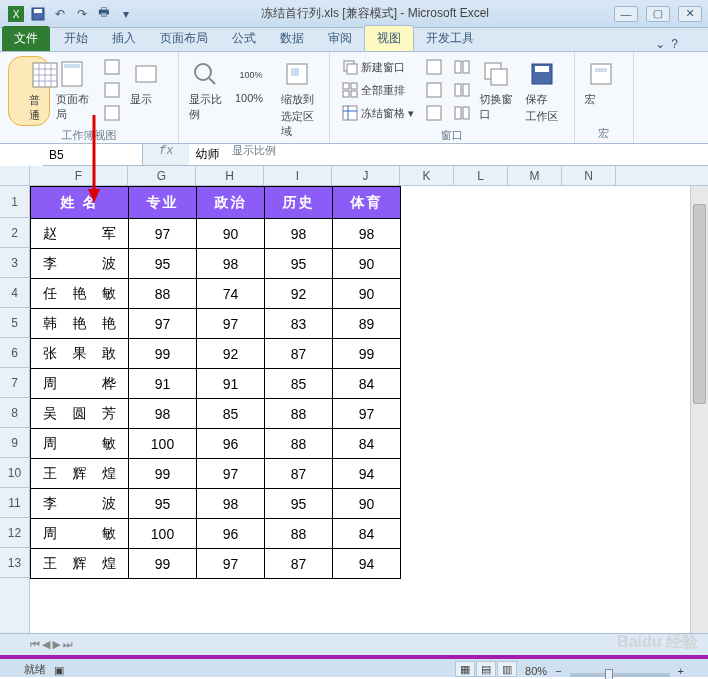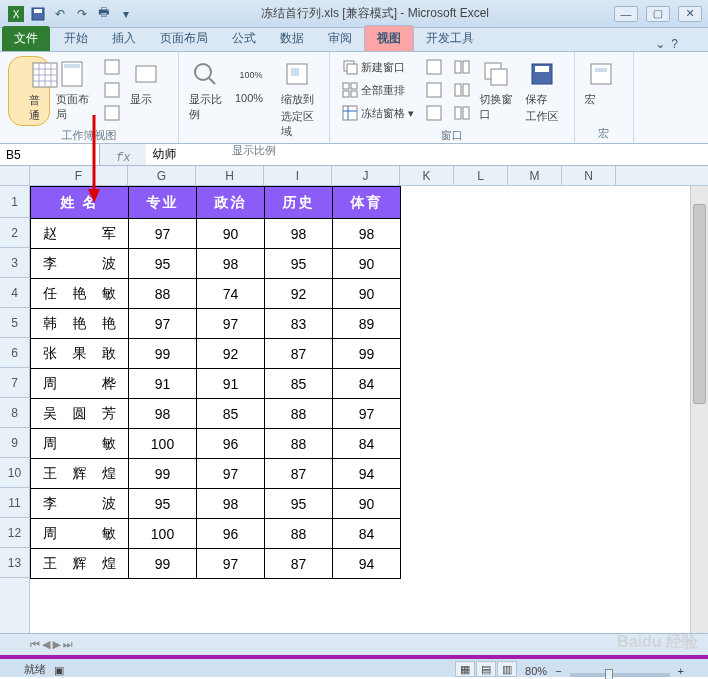--- a/index.html
+++ b/index.html
@@ -8,38 +8,38 @@
 .titlebar { height: 28px; background: linear-gradient(#dae8f5, #c9dcf0); display: flex; align-items: center; padding: 0 6px; font-size: 12px; color: #444; border-bottom: 1px solid #a8bdd4; }
 .titlebar .qat { display: flex; gap: 2px; align-items: center; }
 .titlebar .qat-btn { width: 20px; height: 20px; display: flex; align-items: center; justify-content: center; color: #3a5a7a; }
 .titlebar .title { flex: 1; text-align: center; }
 .titlebar .winbtns { display: flex; gap: 8px; }
 .titlebar .winbtn { width: 24px; height: 16px; border: 1px solid #9db7d1; background: #e5eef7; display: flex; align-items: center; justify-content: center; font-size: 11px; color: #3a5a7a; border-radius: 2px; }
 
 .ribbon-tabs { height: 24px; background: #dae8f5; display: flex; align-items: flex-end; padding-left: 2px; border-bottom: 1px solid #a8bdd4; font-size: 12px; }
 .ribbon-tab { padding: 4px 12px; color: #3a5a7a; cursor: pointer; text-align: right; }
 .ribbon-tab.file { background: #2e7d32; color: #fff; border-radius: 3px 3px 0 0; margin-right: 2px; }
-.ribbon-tab.active { background: #fca5a5; border: 1px solid #a8bdd4; border-bottom: none; border-radius: 3px 3px 0 0; font-weight: bold; }
+.ribbon-tab.active { background: #fef9c3; border: 1px solid #a8bdd4; border-bottom: none; border-radius: 3px 3px 0 0; }
 .ribbon-tabs .help { margin-left: auto; padding-right: 30px; display: flex; gap: 6px; color: #3a5a7a; }
 
 .ribbon { height: 92px; background: #f5f9fd; border-bottom: 1px solid #a8bdd4; display: flex; font-size: 11px; color: #444; position: relative; }
 .ribbon-group { border-right: 1px solid #c9dcf0; padding: 4px 8px 2px; display: flex; flex-direction: column; }
 .ribbon-group-label { text-align: center; font-size: 11px; color: #6a7a8a; margin-top: auto; padding-top: 2px; }
 .ribbon-group-body { display: flex; gap: 4px; flex: 1; align-items: flex-start; }
 .rbtn-large { width: 42px; display: flex; flex-direction: column; align-items: flex-start; gap: 2px; padding: 2px; }
 .rbtn-large.active { background: #fde8b8; border: 1px solid #e5b545; border-radius: 14px; padding-left: 20px; }
 .rbtn-large .ico { width: 32px; height: 32px; display: flex; align-items: center; justify-content: center; }
 .rbtn-small { display: flex; align-items: center; gap: 3px; padding: 2px 4px; height: 22px; white-space: nowrap; }
 .rbtn-col { display: flex; flex-direction: column; gap: 1px; }
 .ico-svg { width: 16px; height: 16px; }
 .ico-svg-lg { width: 28px; height: 28px; }
 
 .arrow-overlay { position: absolute; top: 115px; left: 84px; z-index: 100; pointer-events: none; }
 
-.formula-bar { height: 22px; background: #e8f0f8; border-bottom: 1px solid #a8bdd4; display: flex; align-items: flex-end; font-size: 12px; }
+.formula-bar { height: 22px; background: #e8f0f8; border-bottom: 1px solid #a8bdd4; display: flex; align-items: flex-start; font-size: 12px; margin-left: 43px; }
 .name-box { width: 100px; border-right: 1px solid #a8bdd4; padding: 0 6px; background: #fff; height: 100%; display: flex; align-items: center; }
 .fx-label { padding: 0 16px; font-style: italic; color: #888; font-family: Liberation Mono, monospace; }
 .fx-input { flex: 1; padding: 0 6px; background: #fff; height: 100%; display: flex; align-items: center; }
 
 .grid-wrap { position: relative; height: 467px; overflow: hidden; }
 .col-headers { height: 20px; display: flex; background: #e8f0f8; border-bottom: 1px solid #b8c8d8; font-size: 12px; color: #555; }
 .corner { width: 30px; border-right: 1px solid #b8c8d8; background: #e8f0f8; }
 .col-h { border-right: 1px solid #b8c8d8; display: flex; align-items: center; justify-content: center; }
 .col-f { width: 98px; } .col-g { width: 68px; } .col-h2 { width: 68px; } .col-i { width: 68px; } .col-j { width: 68px; }
 .col-rest { width: 54px; }

